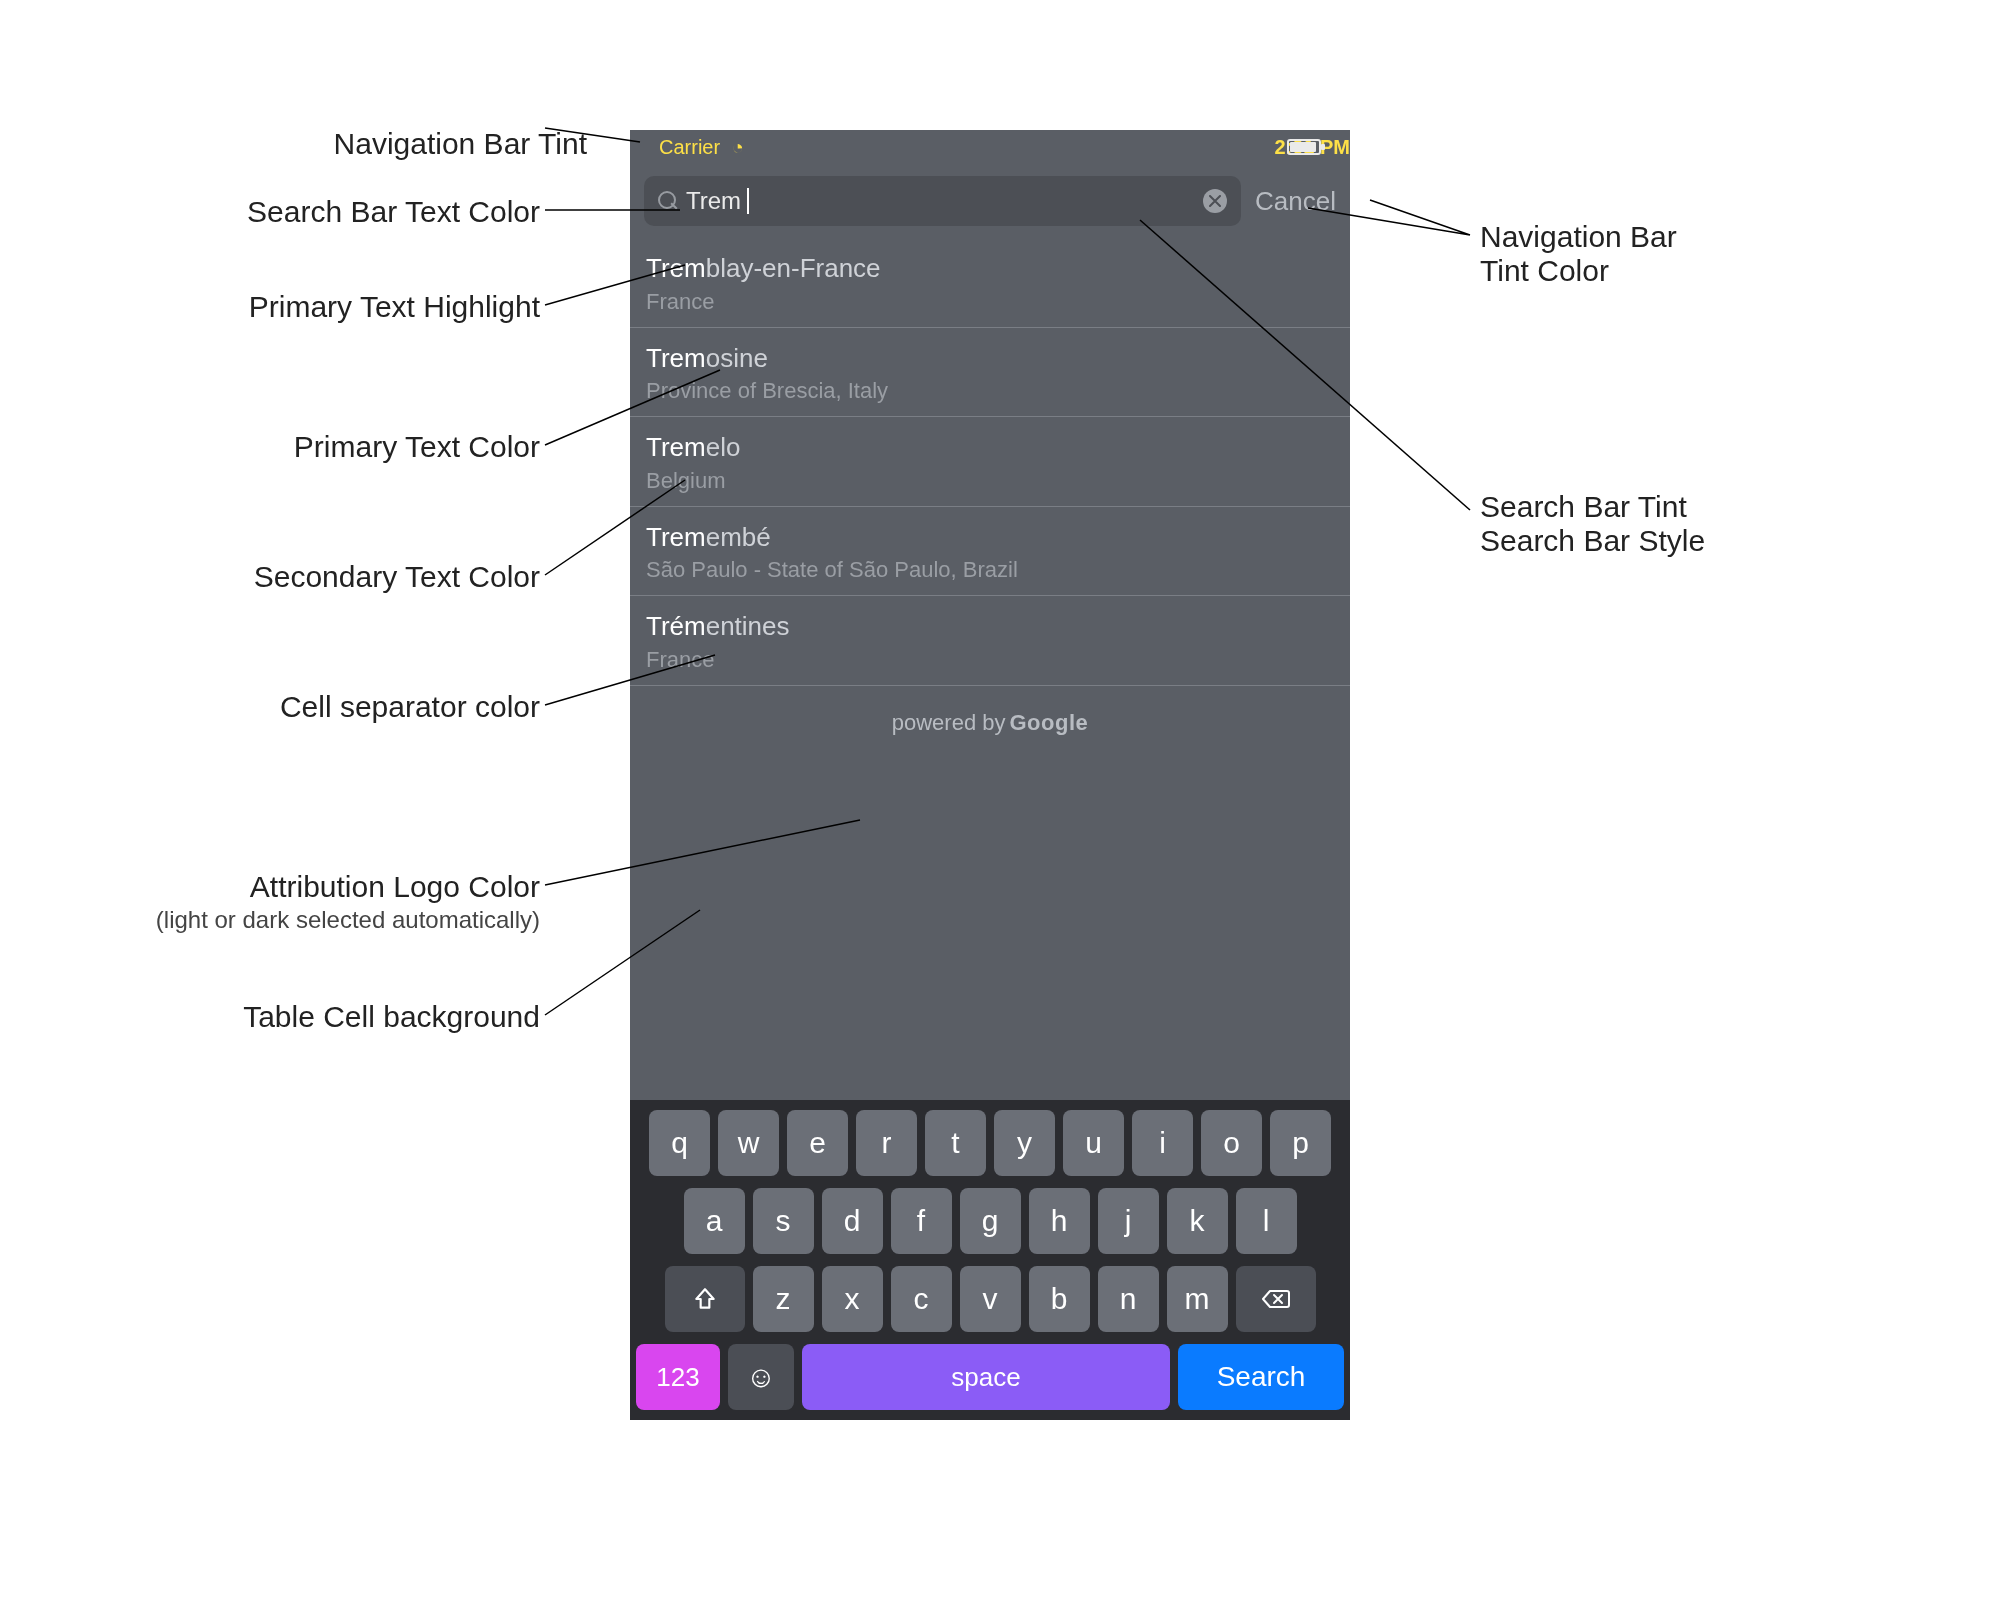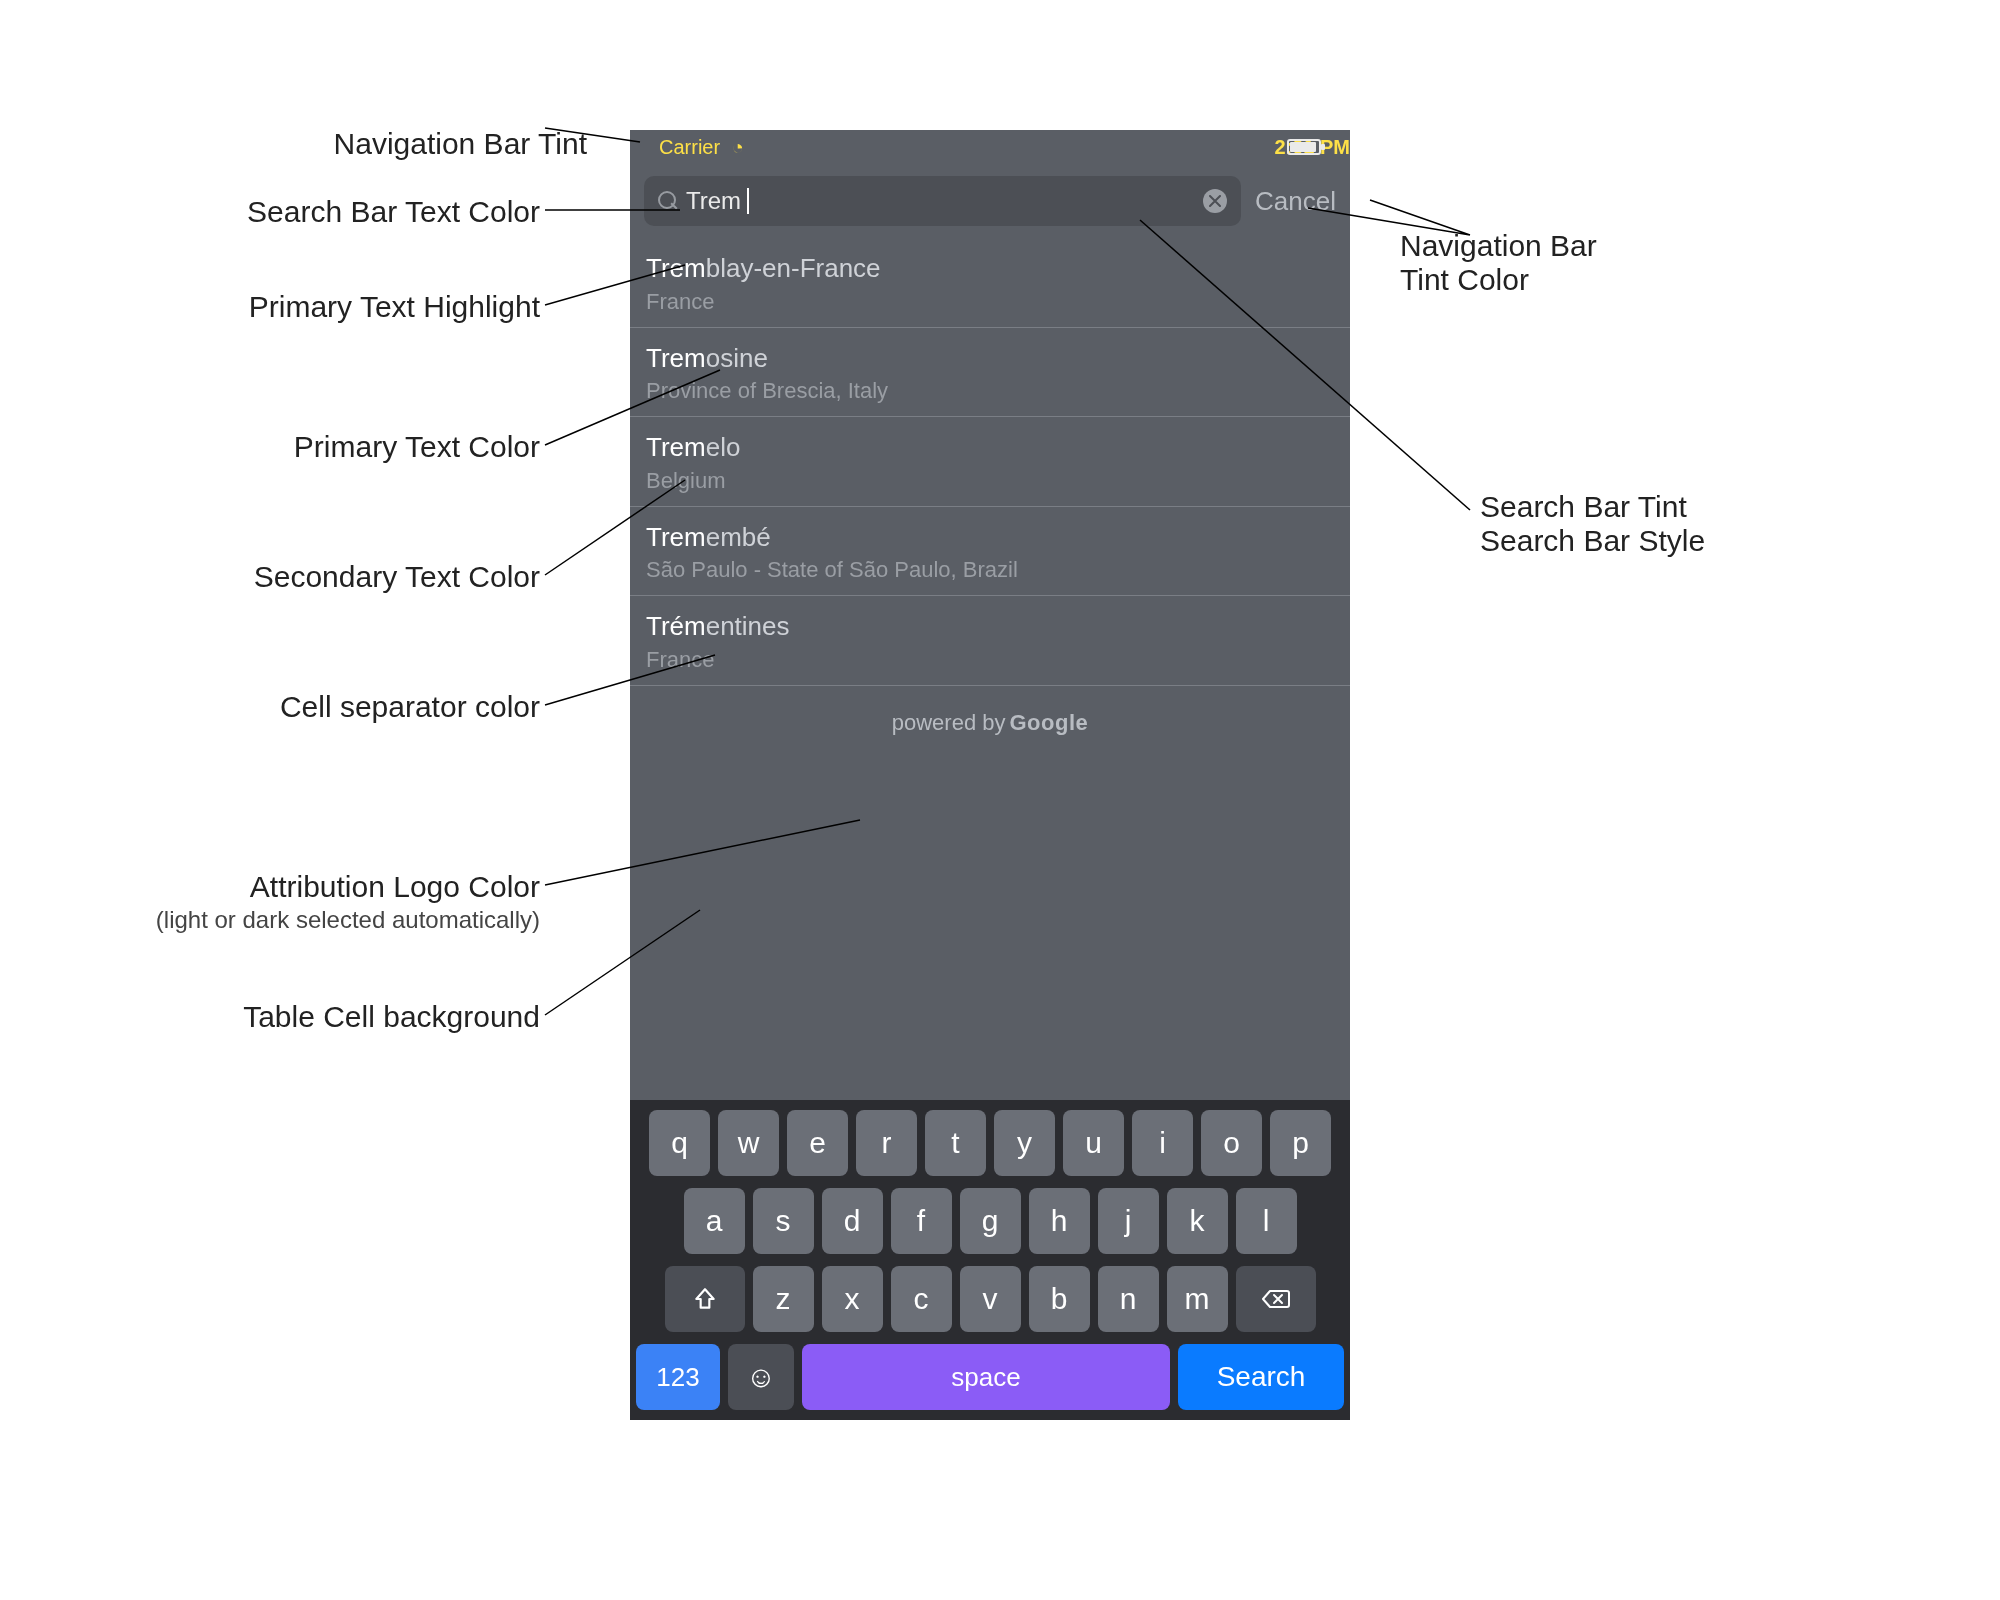--- a/index.html
+++ b/index.html
@@ -133,21 +133,21 @@
   .kbd-row { display:flex; gap:8px; justify-content:center; margin-bottom:12px;}
   .key {
     width:61px; height:66px; background:#6b6f77; border-radius:8px;
     display:flex; align-items:center; justify-content:center;
     color:#fff; font-size:30px;
   }
   .key.special { background:#4b4e55; }
   .key.shift, .key.del { width:80px; font-size:24px;}
   .kbd-row.bottom { gap:8px; margin-bottom:2px;}
   .kbd-row.bottom .key { height:66px;}
-  .key.num { width:84px; background:#3b82f6; font-size:26px;}
+  .key.num { width:84px; background:#d946ef; font-size:26px;}
   .key.emoji { width:66px; background:#4b4e55; font-size:30px;}
   .key.space { flex:1; background:#8b5cf6; font-size:26px;}
   .key.search { width:166px; background:#0a7bff; font-size:28px;}
   
   svg.connectors {
     position:absolute; left:0; top:0; width:100%; height:100%; pointer-events:none;
   }
   svg.connectors line, svg.connectors path { stroke:#000; stroke-width:1.5; fill:none; }
 </style>
 </head>
@@ -160,21 +160,21 @@
   <div class="annot" style="right:1380px; top:190px;">Primary Text Highlight</div>
   <div class="annot" style="right:1380px; top:330px;">Primary Text Color</div>
   <div class="annot" style="right:1380px; top:460px;">Secondary Text Color</div>
   <div class="annot" style="right:1380px; top:590px;">Cell separator color</div>
   <div class="annot" style="right:1380px; top:770px;">
     <span>Attribution Logo Color</span>
     <span class="annot-sub">(light or dark selected automatically)</span>
   </div>
   <div class="annot" style="right:1380px; top:900px;">Table Cell background</div>
 
-  <div class="annot ralign" style="left:1320px; top:120px; white-space:pre;margin-top:9px;">Navigation Bar
+  <div class="annot ralign" style="left:1400px; top:120px; white-space:pre;">Navigation Bar
 Tint Color</div>
   <div class="annot ralign" style="left:1400px; top:390px; white-space:pre;">Search Bar Tint
 Search Bar Style</div>
 
   <div class="phone">
 
      <div class="status">
         <div>
           <span>Carrier</span>
           <span style="margin-left:6px;">◔</span>

